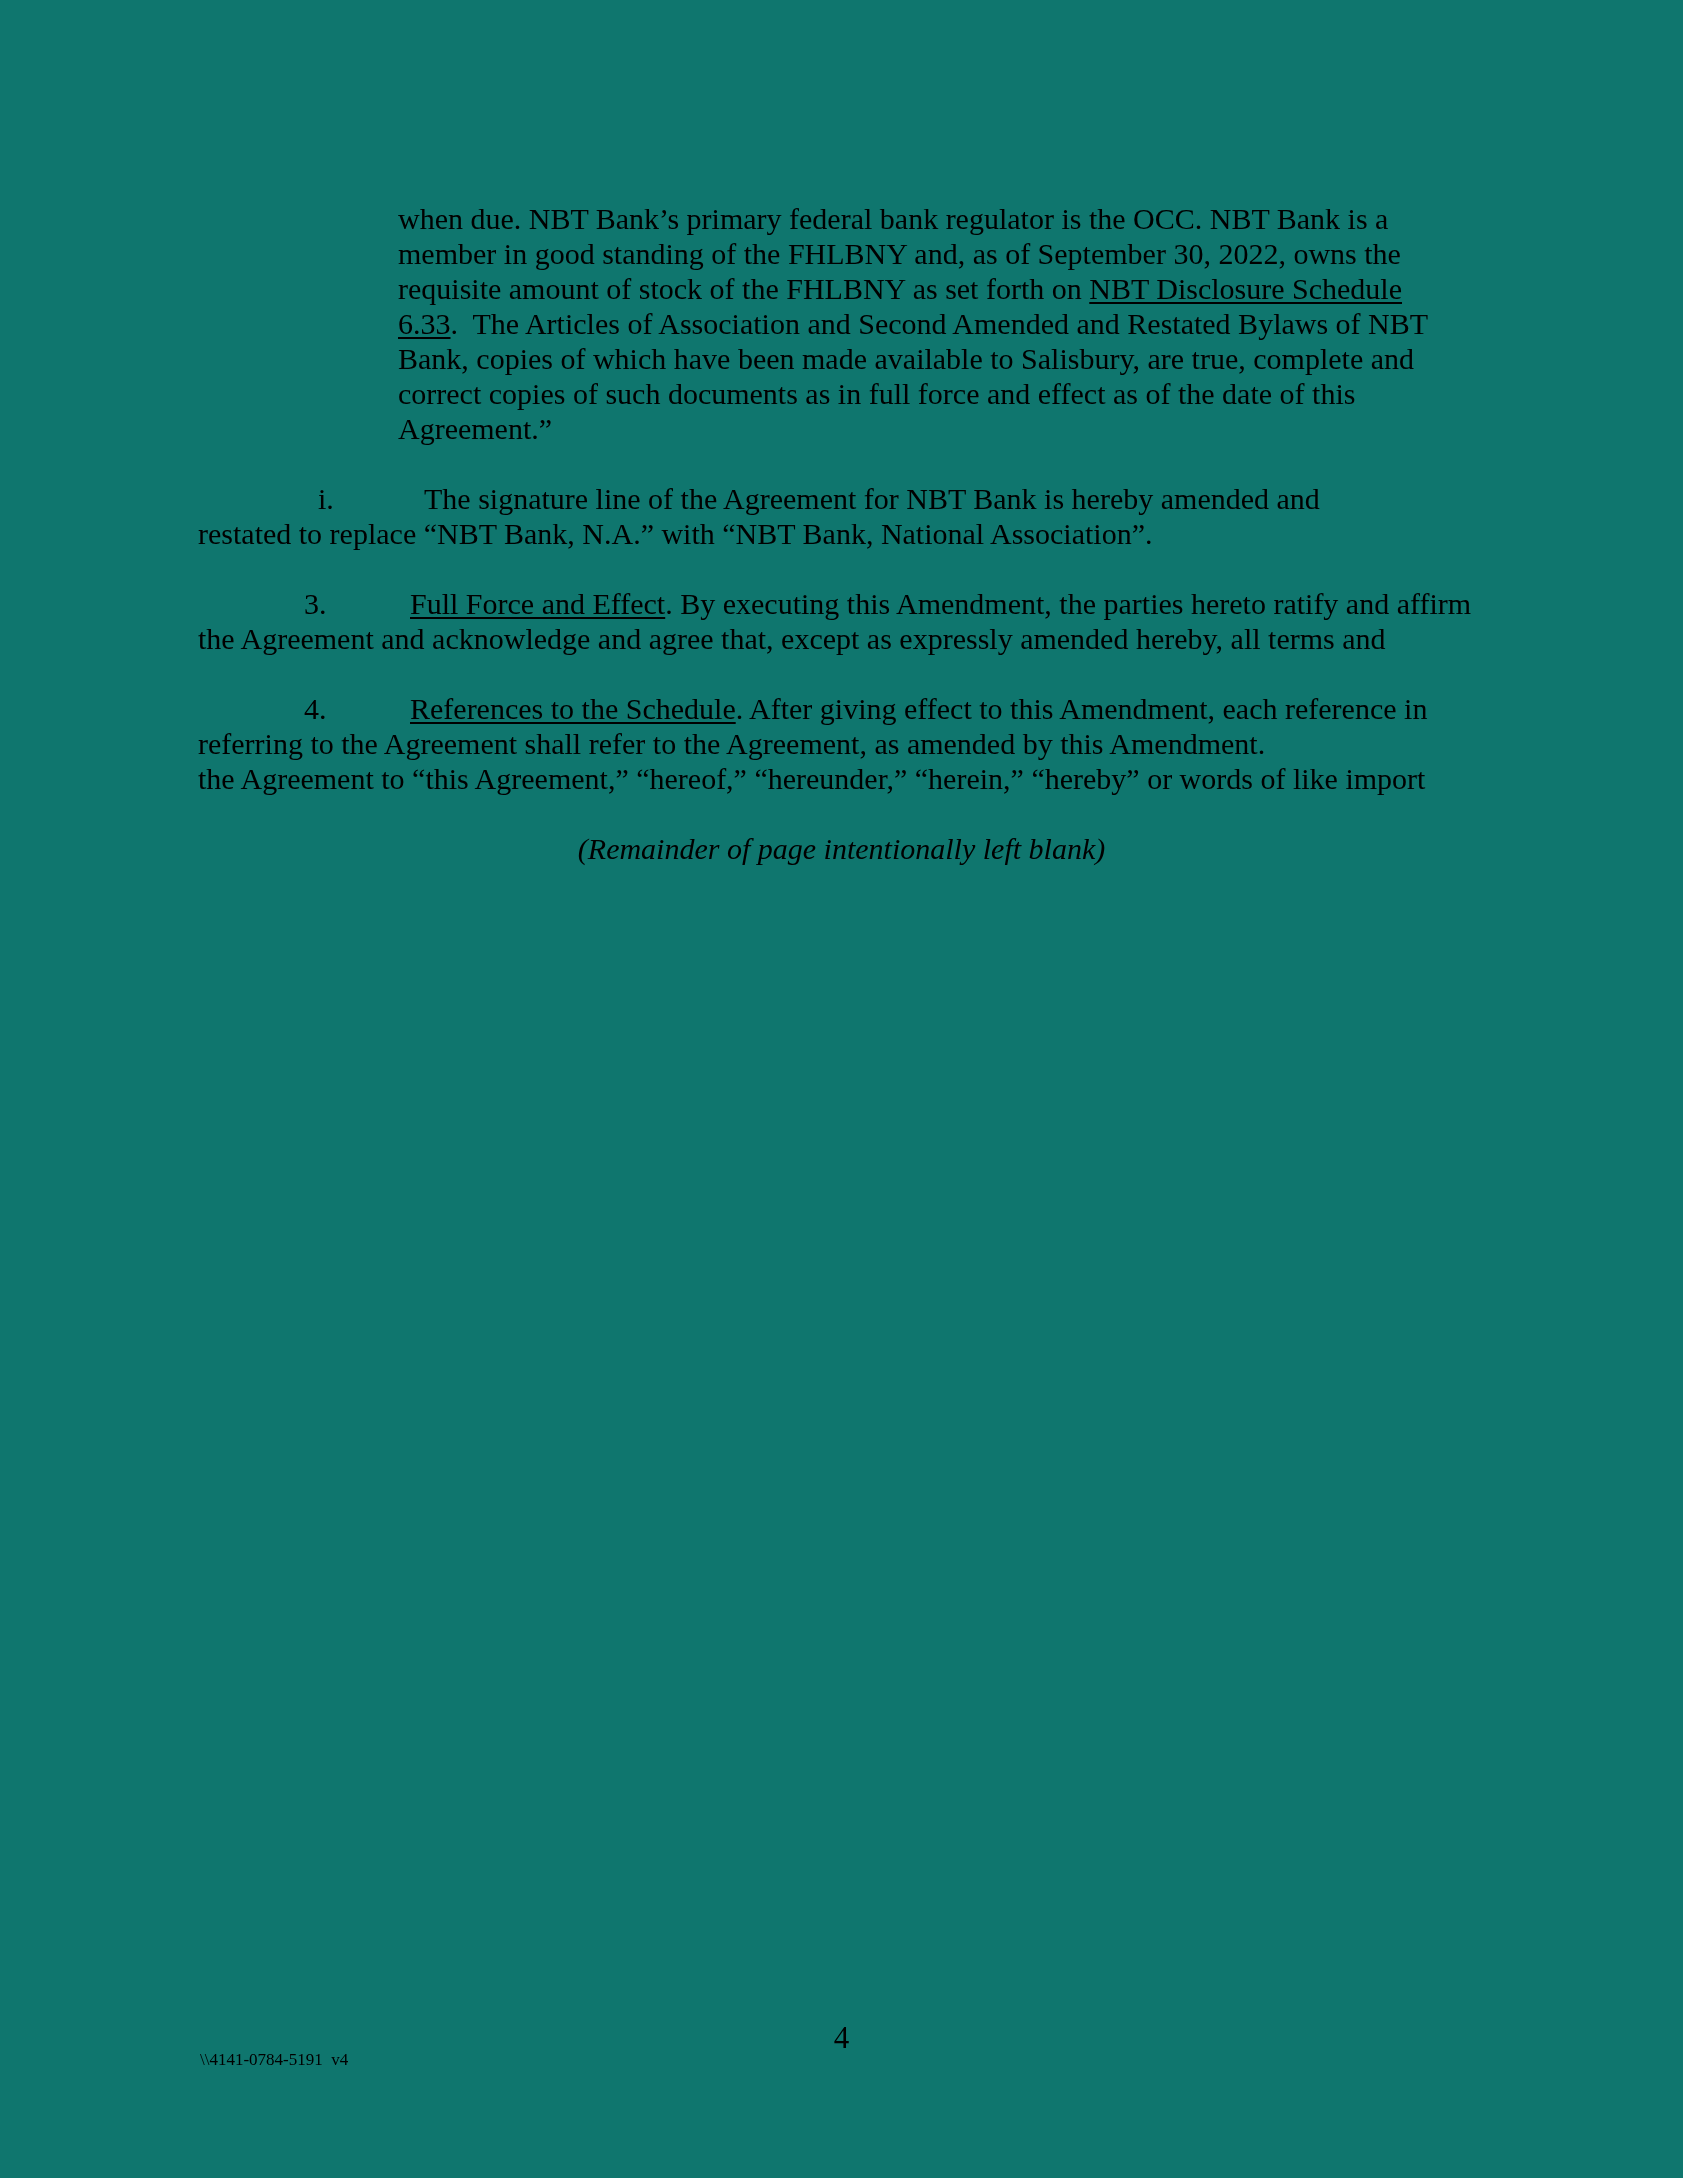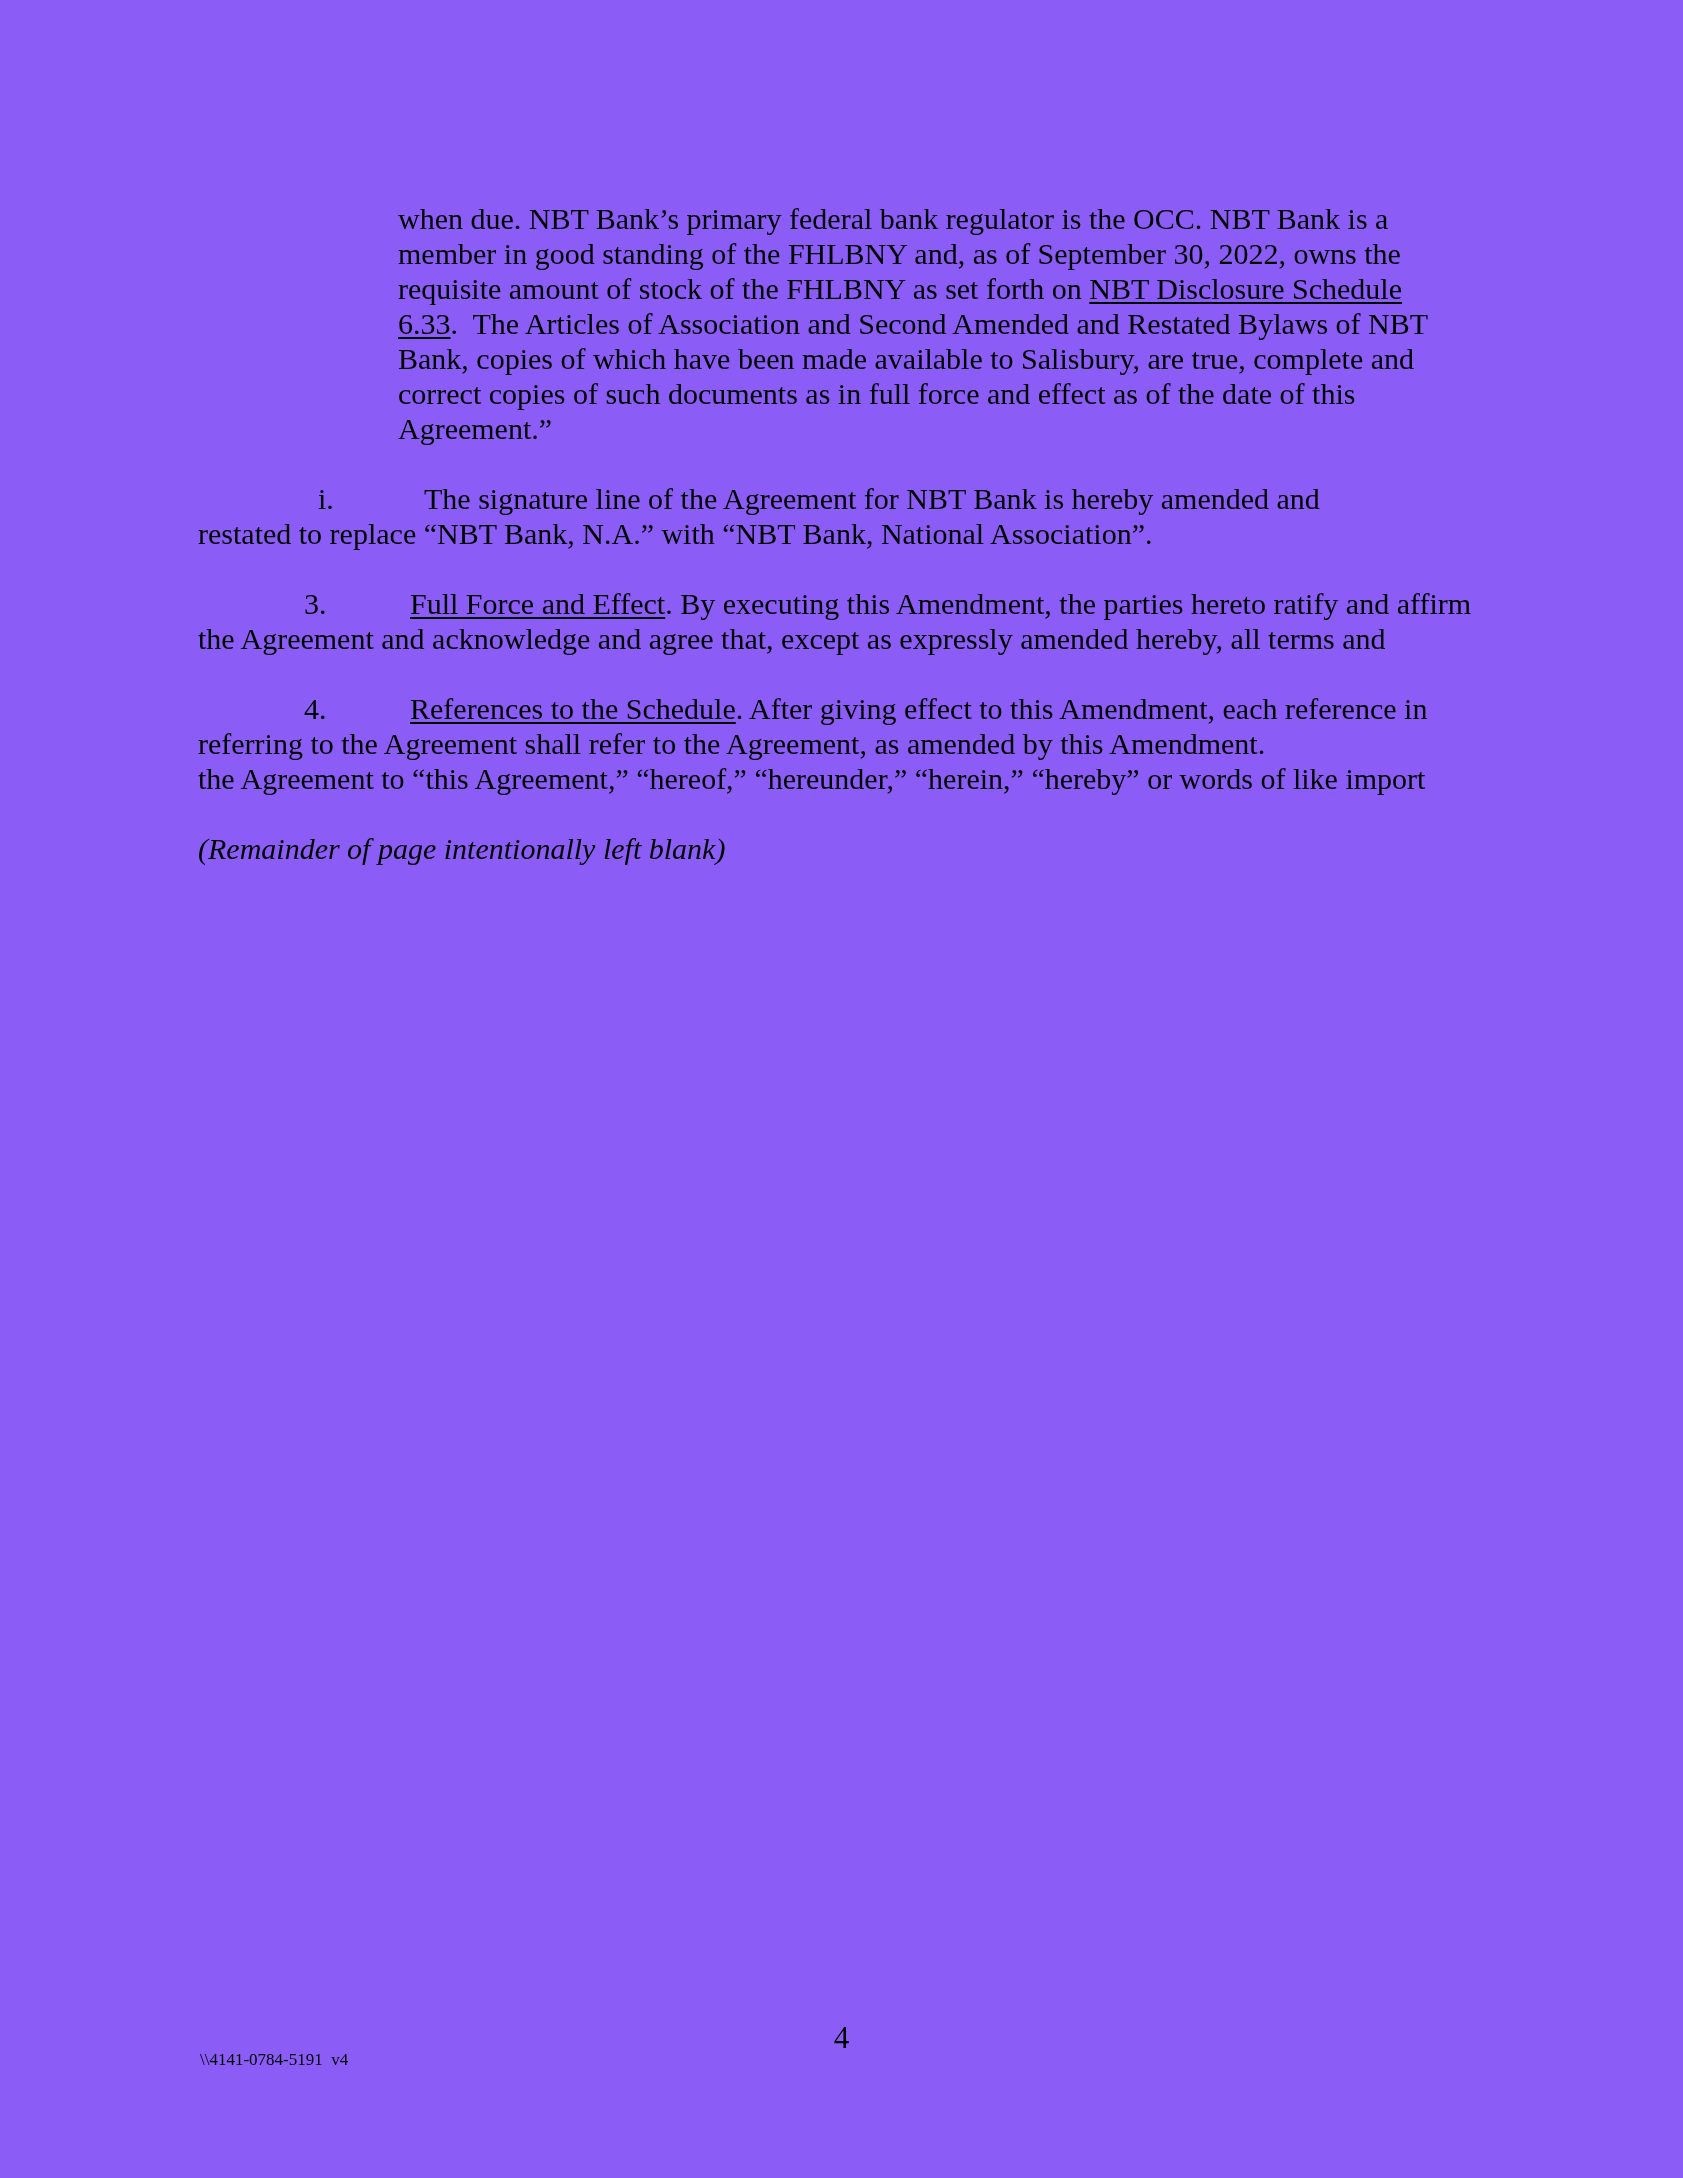--- a/index.html
+++ b/index.html
@@ -5,21 +5,21 @@
   html, body { margin: 0; padding: 0; }
   body {
     width: 1683px; height: 2178px;
     background: #ffffff;
     font-family: "Liberation Serif", serif;
     color: #000000;
   }
   .page {
     position: relative;
     width: 1683px; height: 2178px;
-    background: #8b5cf6;
+    background: #0f766e;
     overflow: hidden;
   }
   .flow {
     position: absolute;
     left: 198px; top: 201px;
     width: 1287px;
     font-size: 30px;
     line-height: 35px;
   }
   .para { margin: 0 0 35px 0; }
@@ -27,20 +27,21 @@
   .quote { margin-left: 200px; }
   .indent-clause { margin-left: 120px; }
   .indent-section { margin-left: 106px; }
   .numcell { display: inline-block; width: 106px; }
   .u {
     text-decoration: underline;
     text-decoration-thickness: 2px;
     text-underline-offset: 3px;
   }
   .remainder {
+    text-align: center;
     font-style: italic;
     margin: 0;
   }
   .page-number {
     position: absolute;
     left: 0; top: 2020px;
     width: 1683px;
     text-align: center;
     font-size: 31px;
     line-height: 35px;

